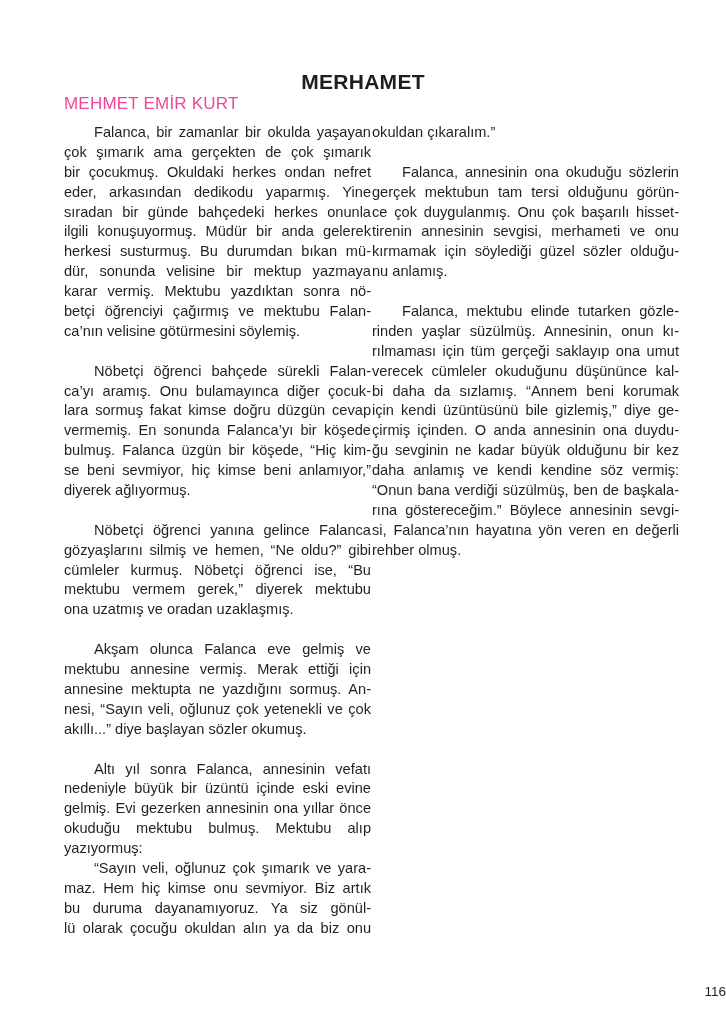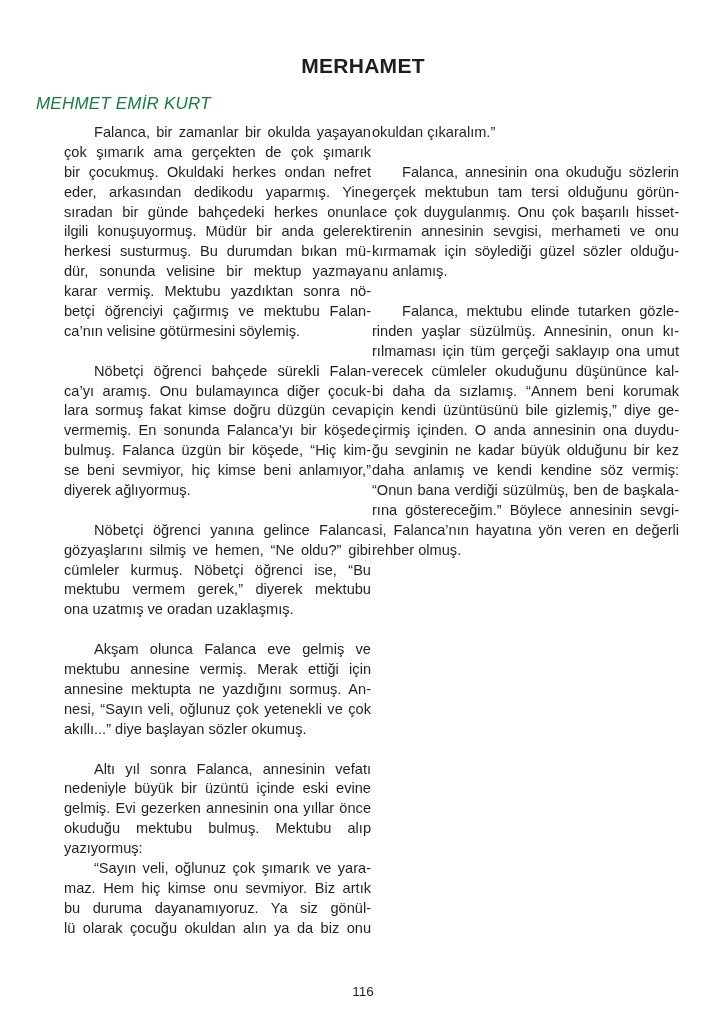--- a/index.html
+++ b/index.html
@@ -1,30 +1,30 @@
 <!DOCTYPE html>
 <html><head>
 <meta charset="utf-8">
 <style>
   html, body { margin: 0; padding: 0; background: #ffffff; }
   body { width: 726px; height: 1024px; position: relative; overflow: hidden;
          font-family: "Liberation Sans", "DejaVu Sans", sans-serif; color: #231f20; }
-  .title { position: absolute; top: 40px; left: 0; width: 726px; text-align: center;
+  .title { position: absolute; top: 56px; left: 0; width: 726px; text-align: center;
            font-weight: bold; font-size: 21px; letter-spacing: 0.3px; color: #1e1e1e; }
-  .author { position: absolute; top: 94px; left: 36px; font-size: 17px; color: #15803d;
-            letter-spacing: 0.2px; font-style: italic; }
+  .author { position: absolute; top: 94px; left: 64px; font-size: 17px; color: #ec4899;
+            letter-spacing: 0.2px; }
   .col { position: absolute; top: 123px; width: 307px; font-size: 14.6px; line-height: 19.9px; }
   .col-left { left: 64px; }
   .col-right { left: 372px; }
   .line { display: block; height: 19.9px; white-space: nowrap; text-align: justify;
           text-align-last: justify; }
   .line.last { text-align-last: left; }
   .line.indent { text-indent: 30px; }
   .blank { display: block; height: 19.9px; }
-  .page-number { position: absolute; top: 984px; left: 0; width: 726px; text-align: center;
+  .page-number { position: absolute; top: 984px; left: 0; width: 726px; text-align: right;
                  font-size: 13.5px; color: #231f20; }
 </style>
 </head>
 <body>
 
 <h1 class="title">MERHAMET</h1>
 <div class="author">MEHMET EMİR KURT</div>
 
 <div class="col col-left" id="col-left">
     <div>

